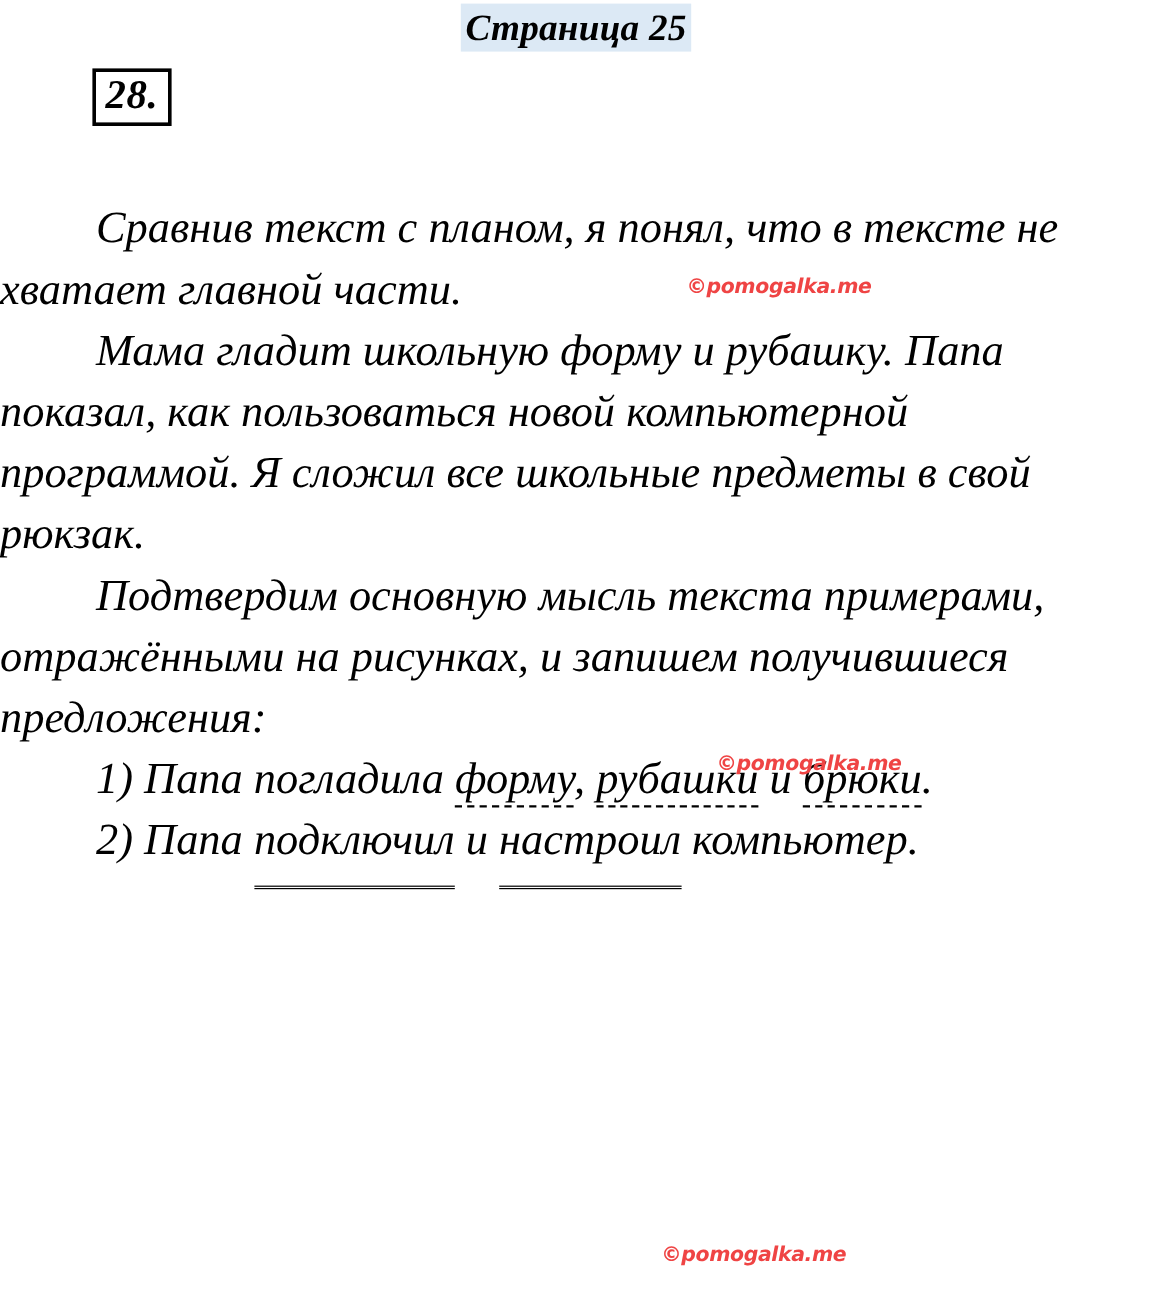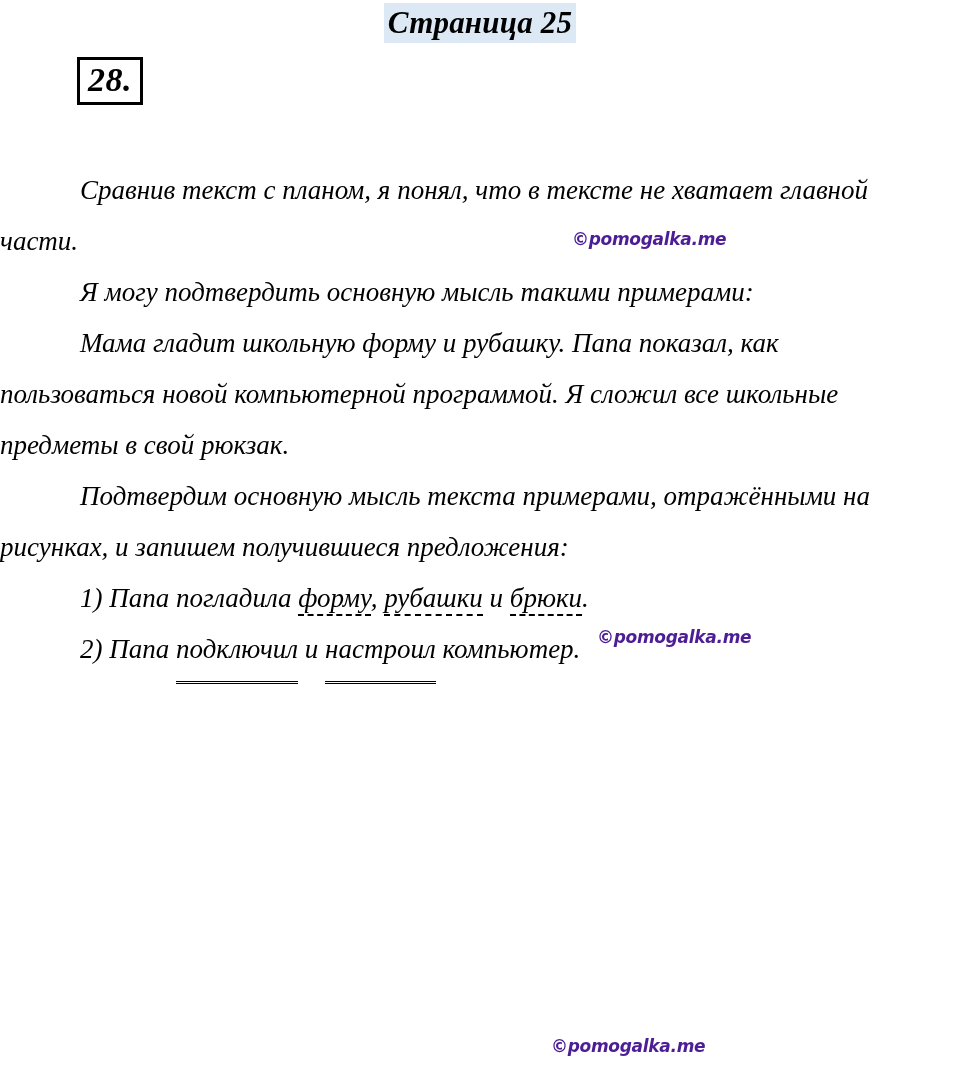--- a/index.html
+++ b/index.html
@@ -49,21 +49,21 @@
     line-height: 40px;
     letter-spacing: 0.5px;
   }
 
   
   .body-text {
     position: absolute;
     top: 165px;
     left: 0px;
     width: 915px;
-    font-size: 27px;
+    font-size: 37px;
     line-height: 51px;
   }
   .body-text p {
     margin: 0;
     padding: 0;
     text-indent: 80px;
     white-space: normal;
   }
 
   
@@ -77,21 +77,21 @@
     line-height: 1;
   }
 
   
   .watermark {
     position: absolute;
     font-family: "DejaVu Sans", "Liberation Sans", sans-serif;
     font-weight: bold;
     font-size: 17px;
     line-height: 20px;
-    color: #4c1d95;
+    color: #ef4444;
     white-space: nowrap;
     letter-spacing: -0.3px;
   }
   .wm-1 { top: 229px; left: 572px; }
   .wm-2 { top: 627px; left: 597px; }
   .wm-3 { top: 1036px; left: 551px; }
 </style>
 </head>
 <body>
 
@@ -103,21 +103,20 @@
 
   <div class="ex-number">
     <span>28.</span>
   </div>
 
   <div class="body-text">
 
     <p>Сравнив текст с планом, я понял, что в тексте не хватает главной части.</p>
 
 
-    <p>Я могу подтвердить основную мысль такими примерами:</p>
 
     <p>Мама гладит школьную форму и рубашку. Папа показал, как пользоваться новой компьютерной программой. Я сложил все школьные предметы в свой рюкзак.</p>
 
 
     <p>Подтвердим основную мысль текста примерами, отражёнными на рисунках, и запишем получившиеся предложения:</p>
 
     <p><span>1)</span><span> </span><span>Папа погладила </span><span class="u-dash">форму</span><span>, </span><span class="u-dash">рубашки</span><span> и </span><span class="u-dash">брюки</span><span>.</span></p>
 
     <p><span>2)</span><span> </span><span>Папа </span><span class="u-double">подключил</span><span> и </span><span class="u-double">настроил</span><span> компьютер.</span></p>
 

